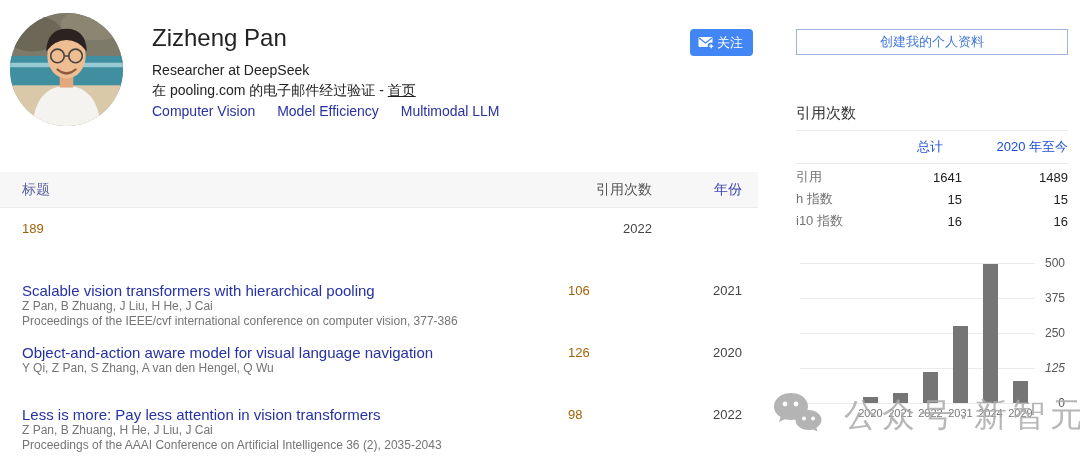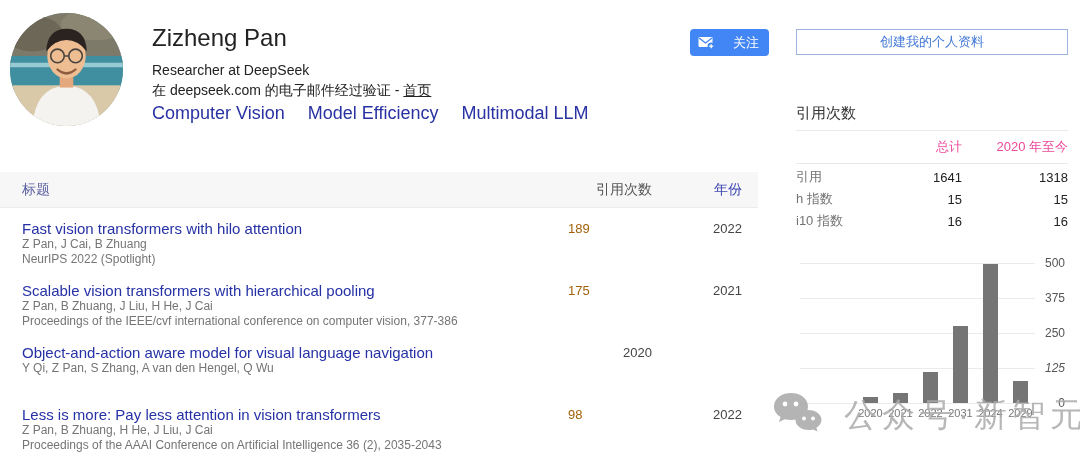--- a/index.html
+++ b/index.html
@@ -8,25 +8,25 @@
   body { width:1080px; height:463px; font-family:"Liberation Sans", sans-serif; position:relative; overflow:hidden; color:#222; }
   .canvas { position:relative; width:1036px; height:463px; }
 
   
   .avatar { position:absolute; left:10px; top:13px; width:113px; height:113px; border-radius:50%; overflow:hidden; background:#9aa; }
   .avatar svg { display:block; width:100%; height:100%; }
   .name { position:absolute; left:152px; top:24px; font-size:24px; color:#222; font-weight:400; }
   .affiliation { position:absolute; left:152px; top:62px; font-size:14px; color:#222; }
   .email-line { position:absolute; left:152px; top:82px; font-size:14px; color:#222; }
   .email-line a { color:#222; text-decoration:underline; cursor:pointer; }
-  .interests { position:absolute; left:152px; top:103px; font-size:18px; }
+  .interests { position:absolute; left:152px; top:103px; font-size:14px; }
   .interests span.int { color:#2832a2; margin-right:18px; cursor:pointer; }
 
   .follow-btn { position:absolute; left:690px; top:29px; height:27px; background:#4285f4; color:#fff;
-    border:none; border-radius:4px; font-size:13px; padding:0 10px 0 8px; display:flex; align-items:center; gap:18px;
+    border:none; border-radius:4px; font-size:13px; padding:0 10px 0 8px; display:flex; align-items:center; gap:2px;
     font-family:"Liberation Sans", sans-serif; cursor:pointer; }
   .create-btn { position:absolute; left:796px; top:29px; width:272px; height:26px; background:#fff;
     border:1px solid #9db4e0; color:#4177d6; font-size:13px; display:flex; align-items:center; justify-content:center;
     font-family:"Liberation Sans", sans-serif; cursor:pointer; }
 
   
   .pubs { position:absolute; left:0; top:172px; width:758px; }
   .pub-head { height:36px; background:#f7f7f8; border-bottom:1px solid #ececec; display:grid;
     grid-template-columns:1fr 84px 90px; align-items:center; padding:0 16px 0 22px; font-size:14px; }
   .pub-head .h-title { color:#565d9d; cursor:pointer; }
@@ -37,21 +37,21 @@
   .pub-title { font-size:15px; color:#2531a4; line-height:17px; cursor:pointer; white-space:nowrap; }
   .pub-authors, .pub-venue { font-size:12px; color:#757575; line-height:15px; white-space:nowrap; }
   .pub-cites { font-size:13px; color:#a16207; padding-top:1px; cursor:pointer; }
   .pub-year { font-size:13px; color:#444; text-align:right; padding-top:1px; }
 
   
   .rsb-heading { position:absolute; left:796px; top:104px; font-size:15px; color:#333; }
   .stats { position:absolute; left:796px; top:130px; width:272px; font-size:13px; }
   .hairline { height:1px; background:#e9e9e9; }
   .stats-cols, .stats-row { display:grid; grid-template-columns:1fr 66px 106px; align-items:center; }
-  .stats-cols { height:32px; color:#ec4899; }
+  .stats-cols { height:32px; color:#1d4ed8;gap:19px; }
   .stats-cols div, .stats-row .num { text-align:right; }
   .stats-row { height:18px; margin:4px 0 2px 0; }
   .stats-row .lbl { color:#737373; }
   .stats-row .num { color:#222; }
 
   
   .chart { position:absolute; left:800px; top:263px; width:268px; height:160px; }
   .chart .gridline { position:absolute; left:0; width:235px; height:1px; background:#ebebeb; }
   .chart .ytick { position:absolute; left:225px; width:40px; text-align:right; font-size:12px; color:#555; }
   .chart .bar { position:absolute; width:15px; background:#757575; bottom:auto; }
@@ -82,21 +82,21 @@
       <circle cx="42" cy="38" r="6" fill="none" stroke="#4a443e" stroke-width="1.4"></circle>
       <circle cx="58" cy="38" r="6" fill="none" stroke="#4a443e" stroke-width="1.4"></circle>
       <line x1="48" y1="38" x2="52" y2="38" stroke="#4a443e" stroke-width="1.4"></line>
       <path d="M42 50 Q50 57 58 50" fill="none" stroke="#8c5a3c" stroke-width="2" stroke-linecap="round"></path>
     </svg>
   </div>
 
   <div class="name">Zizheng Pan</div>
   <div class="affiliation">Researcher at DeepSeek</div>
   <div class="email-line">
-    <span>在 deepseek.com 的电子邮件经过验证</span><span> - </span><a>首页</a>
+    <span>在 pooling.com 的电子邮件经过验证</span><span> - </span><a>首页</a>
   </div>
   <div class="interests">
     <span class="int">Computer Vision</span>
     <span class="int">Model Efficiency</span>
     <span class="int">Multimodal LLM</span>
   </div>
 
   <button class="follow-btn">
     <span style="display:flex;">
       <svg width="17" height="14" viewBox="0 0 17 14">
@@ -115,44 +115,40 @@
   </div>
 
   <div class="pubs">
     <div class="pub-head">
       <div class="h-title">标题</div>
       <div class="h-cites">引用次数</div>
       <div class="h-year">年份</div>
     </div>
 
     <div class="pub-row">
-      <div class="pub-main">
-        <div class="pub-title">Fast vision transformers with hilo attention</div>
-        <div class="pub-authors">Z Pan, J Cai, B Zhuang</div>
-        <div class="pub-venue">NeurIPS 2022 (Spotlight)</div>
-      </div>
       <div class="pub-cites">189</div>
       <div class="pub-year">2022</div>
     </div>
 
     <div class="pub-row">
       <div class="pub-main">
         <div class="pub-title">Scalable vision transformers with hierarchical pooling</div>
         <div class="pub-authors">Z Pan, B Zhuang, J Liu, H He, J Cai</div>
         <div class="pub-venue">Proceedings of the IEEE/cvf international conference on computer vision, 377-386</div>
       </div>
-      <div class="pub-cites">175</div>
+      <div class="pub-cites">106</div>
       <div class="pub-year">2021</div>
     </div>
 
     <div class="pub-row">
       <div class="pub-main">
         <div class="pub-title">Object-and-action aware model for visual language navigation</div>
         <div class="pub-authors">Y Qi, Z Pan, S Zhang, A van den Hengel, Q Wu</div>
       </div>
+      <div class="pub-cites">126</div>
       <div class="pub-year">2020</div>
     </div>
 
     <div class="pub-row">
       <div class="pub-main">
         <div class="pub-title">Less is more: Pay less attention in vision transformers</div>
         <div class="pub-authors">Z Pan, B Zhuang, H He, J Liu, J Cai</div>
         <div class="pub-venue">Proceedings of the AAAI Conference on Artificial Intelligence 36 (2), 2035-2043</div>
       </div>
       <div class="pub-cites">98</div>
@@ -166,21 +162,21 @@
     <div class="hairline"></div>
     <div class="stats-cols">
       <div></div>
       <div>总计</div>
       <div>2020 年至今</div>
     </div>
     <div class="hairline"></div>
     <div class="stats-row">
       <div class="lbl">引用</div>
       <div class="num">1641</div>
-      <div class="num">1318</div>
+      <div class="num">1489</div>
     </div>
     <div class="stats-row">
       <div class="lbl">h 指数</div>
       <div class="num">15</div>
       <div class="num">15</div>
     </div>
     <div class="stats-row">
       <div class="lbl">i10 指数</div>
       <div class="num">16</div>
       <div class="num">16</div>

